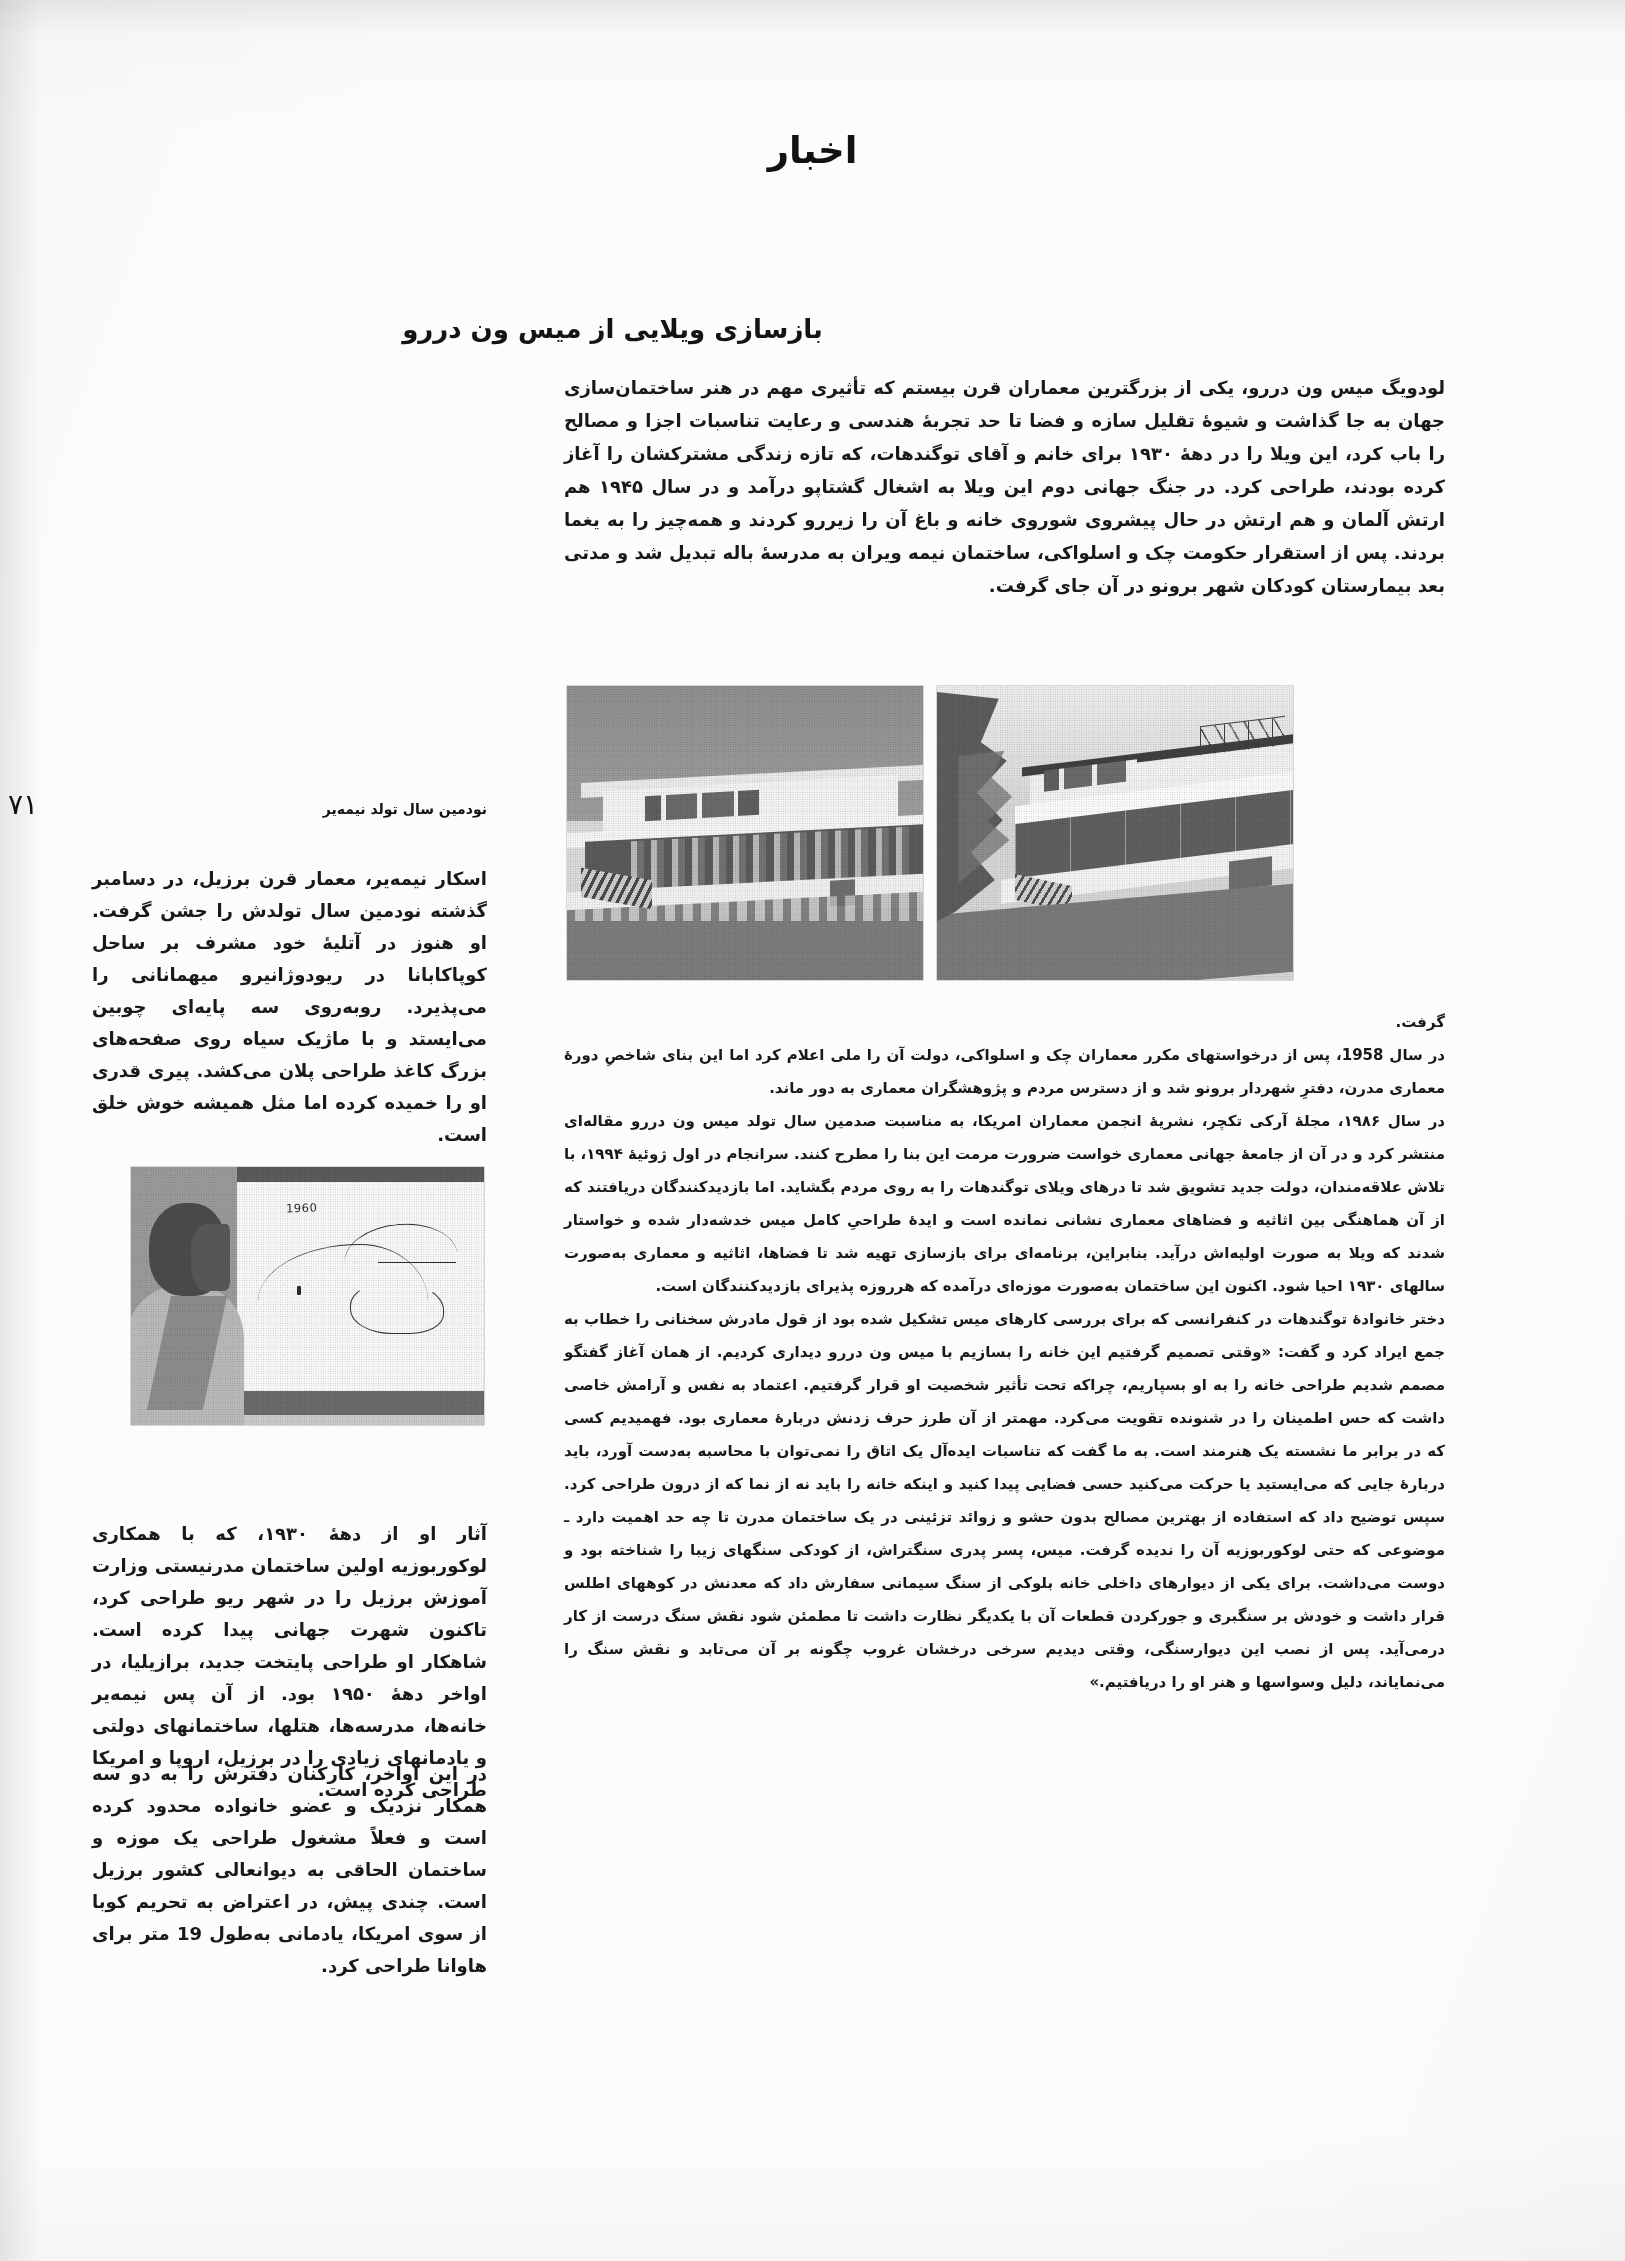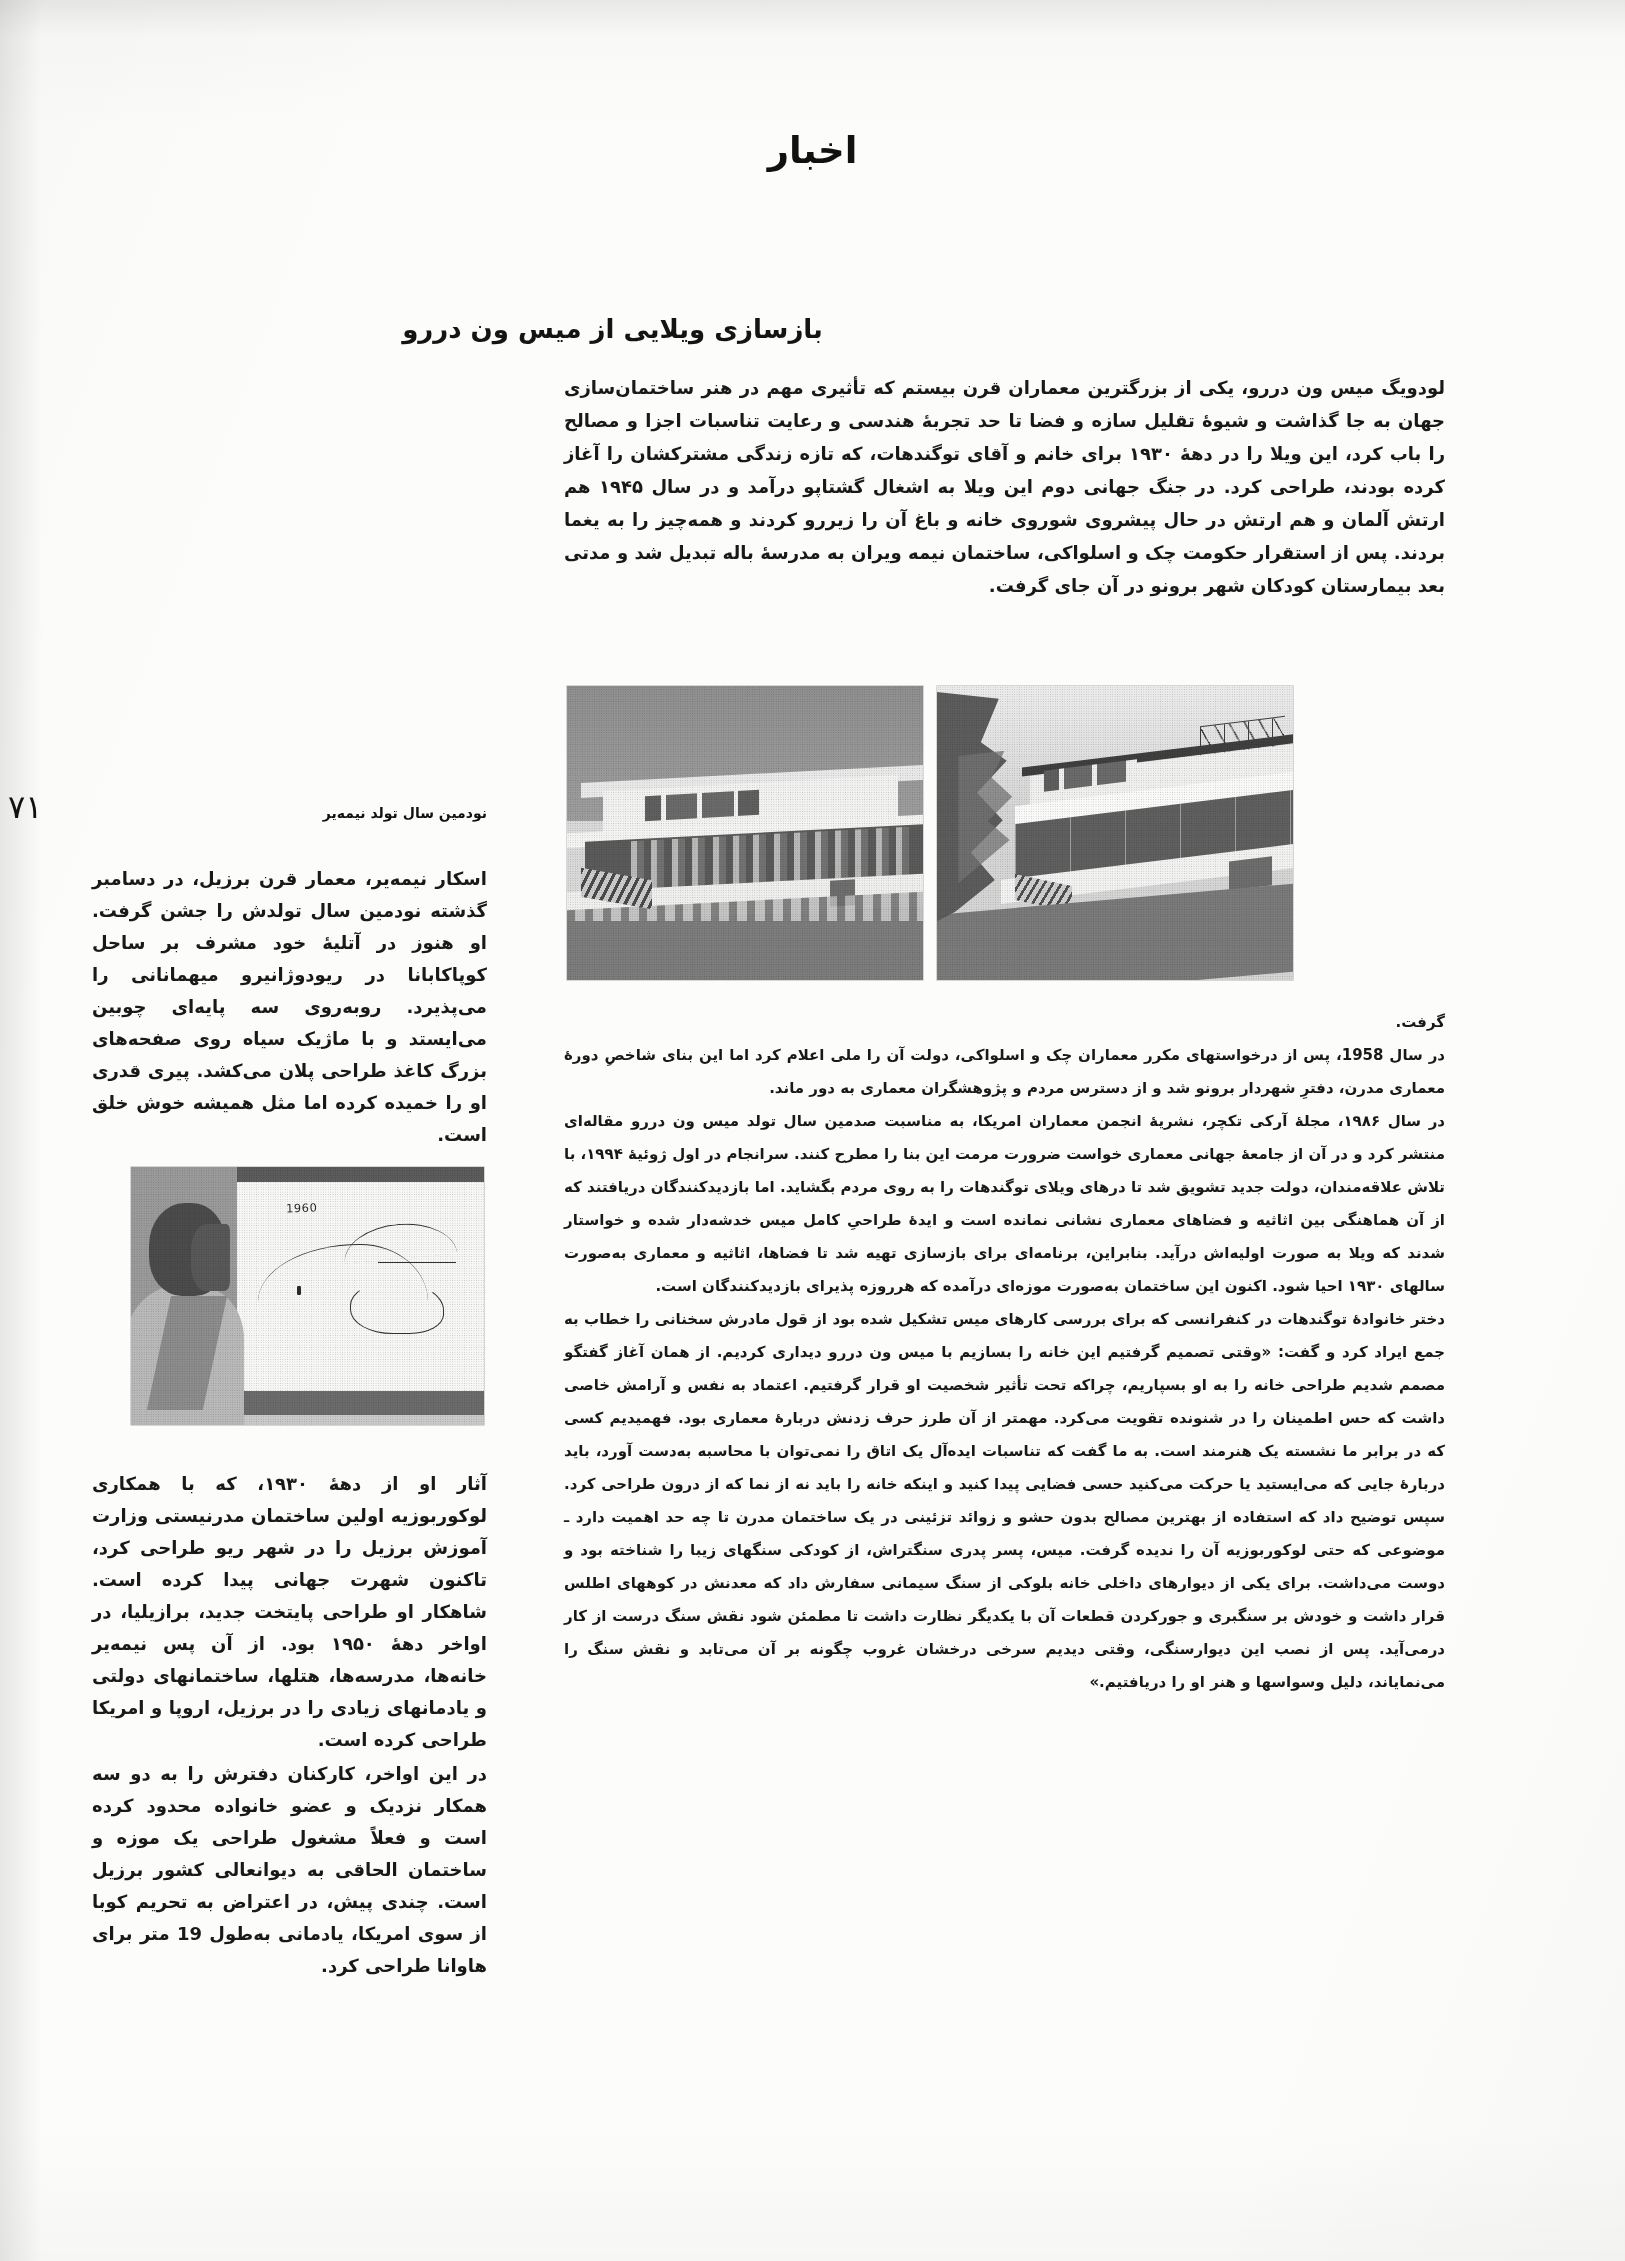--- a/index.html
+++ b/index.html
@@ -129,21 +129,21 @@
     align-items: baseline;
     justify-content: space-between;
     direction: rtl;
   }
   .side-heading {
     font-size: 14px;
     font-weight: 700;
     color: #111;
   }
   .page-number {
-    font-size: 32px;
+    font-size: 28px;
     font-weight: 500;
     color: #111;
     letter-spacing: 1.2px;
   }
 
   
   .figure {
     position: absolute;
     background: #cfcfcf;
     overflow: hidden;
@@ -307,21 +307,21 @@
     <div class="pp-face"></div>
     <div class="pp-year">1960</div>
     <div class="pp-sketch2"></div>
     <div class="pp-sketch1"></div>
     <div class="pp-sketch4"></div>
     <div class="pp-sketch3"></div>
     <div class="pp-figure"></div>
     <div class="halftone"></div>
   </div>
 
-  <div class="col-side" style="top:1468px; height:288px;">
+  <div class="col-side" style="top:1518px; height:288px;">
     <p>آثار او از دههٔ ۱۹۳۰، که با همکاری لوکوربوزیه اولین ساختمان مدرنیستی وزارت آموزش برزیل را در شهر ریو طراحی کرد، تاکنون شهرت جهانی پیدا کرده است. شاهکار او طراحی پایتخت جدید، برازیلیا، در اواخر دههٔ ۱۹۵۰ بود. از آن پس نیمه‌یر خانه‌ها، مدرسه‌ها، هتلها، ساختمانهای دولتی و یادمانهای زیادی را در برزیل، اروپا و امریکا طراحی کرده است.</p>
   </div>
 
   <div class="col-side" style="top:1758px; height:258px;">
     <p>در این اواخر، کارکنان دفترش را به دو سه همکار نزدیک و عضو خانواده محدود کرده است و فعلاً مشغول طراحی یک موزه و ساختمان الحاقی به دیوانعالی کشور برزیل است. چندی پیش، در اعتراض به تحریم کوبا از سوی امریکا، یادمانی به‌طول 19 متر برای هاوانا طراحی کرد.</p>
   </div>
 
 </div>
 
 

